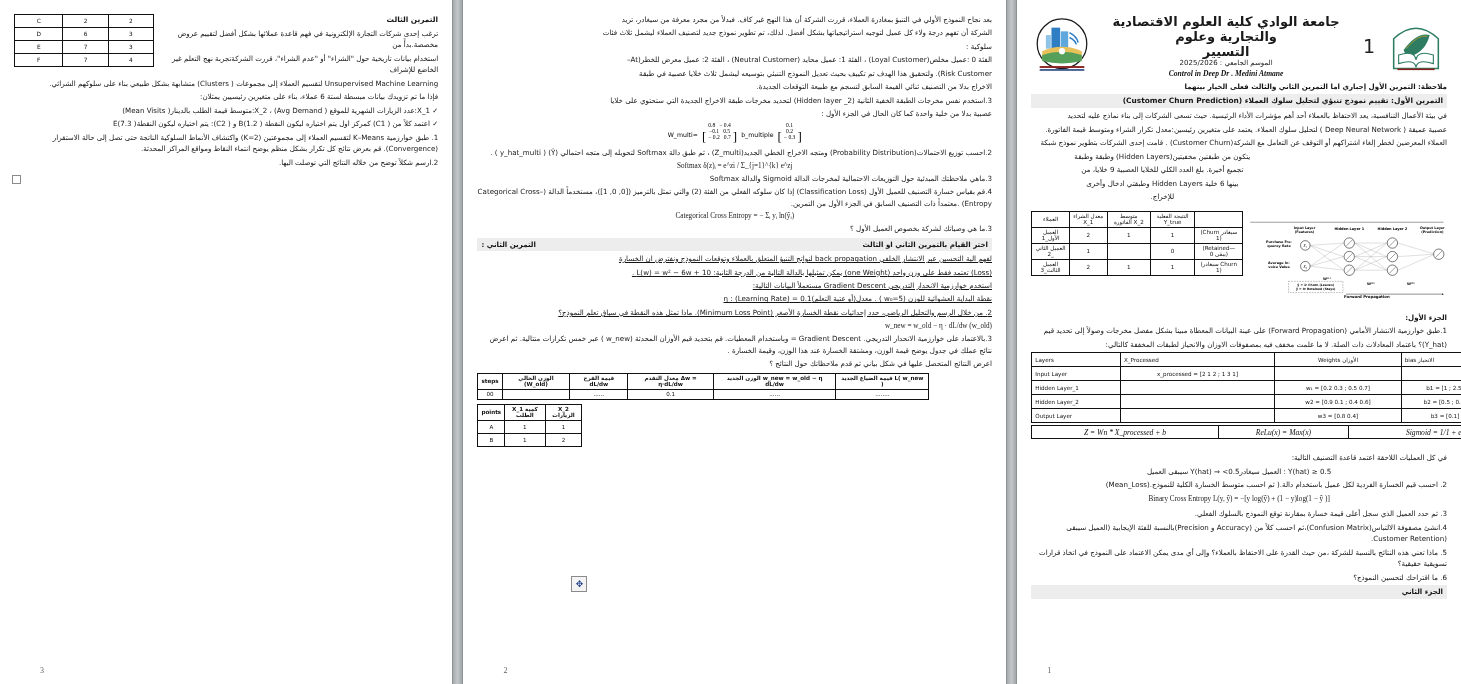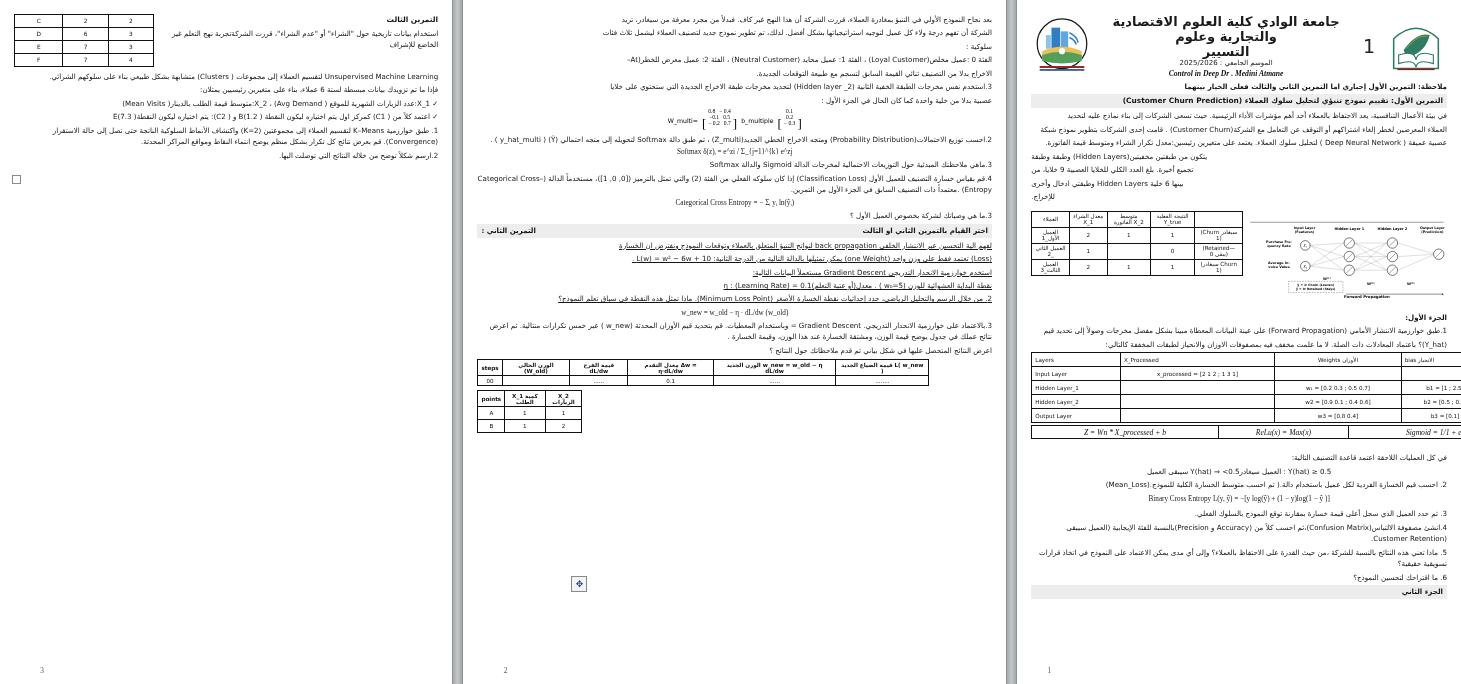--- a/index.html
+++ b/index.html
@@ -107,20 +107,21 @@
         <tr>
           <td>F</td>
           <td>7</td>
           <td>4</td>
         </tr>
       </tbody>
         </table>
 
       <div class="ar rtl">
         <p class="heading">التمرين الثالث</p>
+        <p>ترغب إحدى شركات التجارة الإلكترونية  في فهم قاعدة عملائها بشكل أفضل لتقييم عروض مخصصة.بدأً من</p>
         <p>استخدام بيانات تاريخية حول "الشراء" أو "عدم الشراء"، قررت الشركةتجربة نهج التعلم غير الخاضع للإشراف</p>
       </div>
       <div class="ar rtl" style="clear:both;">
         <p>Unsupervised Machine Learning لتقسيم العملاء إلى مجموعات ( Clusters) متشابهة بشكل طبيعي بناء على سلوكهم الشرائي.</p>
         <p>فإذا ما تم تزويدك بيانات  مبسطة لستة 6 عملاء، بناء على متغيرين رئيسيين يمثلان:</p>
         <p>✓ X_1:عدد الزيارات الشهرية للموقع ( Avg Demand) ، X_2:متوسط قيمة الطلب بالدينار( Mean Visits)</p>
         <p>✓ اعتمد كلاً من ( C1) كمركز اول يتم اختياره ليكون النقطة ( B(1.2 و ( C2): يتم اختياره ليكون النقطة( E(7.3</p>
         <p>1. طبق خوارزمية K–Means لتقسيم العملاء إلى مجموعتين (K=2) واكتشاف الأنماط السلوكية الناتجة حتى تصل إلى حالة الاستقرار (Convergence). قم بعرض نتائج كل تكرار بشكل منظم يوضح انتماء النقاط ومواقع المراكز المحدثة.</p>
         <p>2.ارسم شكلاً توضح من خلاله النتائج التي توصلت اليها.</p>
       </div>
@@ -131,20 +132,21 @@
 
   <div class="gap"></div>
 
   <div class="page p2">
     <div class="inner">
       <div class="ar rtl blk">
         <p>بعد نجاح النموذج الأولي في التنبؤ بمغادرة العملاء، قررت الشركة أن هذا النهج غير كاف. فبدلاً من مجرد معرفة من سيغادر، تريد</p>
         <p>الشركة أن تفهم درجة ولاء كل عميل لتوجيه استراتيجياتها بشكل أفضل. لذلك، تم تطوير نموذج جديد لتصنيف العملاء ليشمل ثلاث فئات</p>
         <p>سلوكية :</p>
         <p>الفئة 0 :عميل مخلص(Loyal Customer) ، الفئة 1: عميل محايد (Neutral Customer) ، الفئة 2: عميل معرض للخطر(At–</p>
+        <p>Risk Customer). ولتحقيق هذا الهدف تم تكييف بحيث تعديل النموذج التنبئي بتوسيعه ليشمل ثلاث خلايا عصبية في طبقة</p>
         <p>الاخراج بدلا من التصنيف ثنائي القيمة السابق لتسجم مع طبيعة التوقعات الجديدة.</p>
         <p>3.استخدم نفس مخرجات الطبقة الخفية الثانية (Hidden layer _2) لتحديد مخرجات طبقة الاخراج الجديدة التي ستحتوي على خلايا</p>
         <p>عصبية بدلا من خلية واحدة كما كان الحال في الجزء الأول :</p>
       </div>
 
       <div class="center ltr" style="margin:2px 0 3px 0;">
         <span style="font-family:'DejaVu Sans',sans-serif;font-size:6.2px;">W_multi=</span>
         <span class="matrix">
           <span class="br">[</span><span style="display:inline-block;">
             <span class="mcell">0.8</span><span class="mcell">− 0.4</span><br>
@@ -179,21 +181,21 @@
       </div>
 
       <div class="ar rtl blk" style="margin-top:2px;text-decoration:underline;">
         <p>لفهم الية التحسين عبر الانتشار الخلفي  back propagation  لنواتج التنبؤ المتعلق بالعملاء وتوقعات النموذج  ونفترض ان الخسارة</p>
         <p>(Loss) تعتمد فقط على وزن واحد (one Weight) يمكن تمثيلها بالدالة التالية من الدرجة الثانية:  L(w) = w² − 6w + 10 .</p>
         <p>استخدم خوارزمية الانحدار التدريجي Gradient Descent مستعملاً البيانات التالية:</p>
         <p>نقطة البداية العشوائية للوزن (w₀=5 )      .  معدل(أو عتبة التعلم)0.1 = η : (Learning Rate)</p>
         <p>2. من خلال الرسم والتحليل الرياضي، حدد إحداثيات نقطة الخسارة الأصغر (Minimum Loss Point). ماذا تمثل هذه النقطة في سياق تعلم النموذج؟</p>
       </div>
 
-      <div class="ar rtl" style="display:flex;align-items:center;gap:5px;justify-content:center;">
+      <div class="ar rtl" style="display:flex;align-items:center;gap:5px;justify-content:flex-start;">
         <span class="mathline" style="margin:0;">w_new = w_old − η · dL/dw (w_old)</span>
       </div>
       <div class="ar rtl blk">
         <p>3.بالاعتماد على خوارزمية الانحدار التدريجي. Gradient Descent =  وباستخدام المعطيات. قم بتحديد قيم الأوزان المحدثة (w_new ) عبر خمس تكرارات متتالية. ثم اعرض نتائج عملك في جدول يوضح قيمة الوزن، ومشتقة الخسارة عند هذا الوزن، وقيمة الخسارة .</p>
         <p>اعرض النتائج المتحصل عليها في شكل بياني ثم قدم ملاحظاتك حول النتائج ؟</p>
       </div>
 
       <table class="grid tbl-steps">
         <tbody>
             <tr>
@@ -270,27 +272,27 @@
           <path d="M34 56 q20 -24 34 -20" stroke="#c9a227" stroke-width="1.2" fill="none"></path>
           <path d="M22 66 q26 -8 28 8 q2 -16 28 -8 l0 14 q-26 -8 -28 6 q-2 -14 -28 -6 z" fill="#fff" stroke="#2e7d62" stroke-width="1.8"></path>
           <rect x="20" y="88" width="60" height="2.5" fill="#8a1f1f"></rect>
         </svg>
       </div>
 
       <div class="ar rtl" style="margin-top:3px;">
         <p class="bold">ملاحظة: التمرين الأول إجباري اما التمرين الثاني والثالث فعلى الخيار بينهما</p>
         <p class="heading shaded">التمرين الأول: تقييم نموذج تنبؤي لتحليل سلوك العملاء (Customer Churn Prediction)</p>
         <p>في بيئة الأعمال التنافسية، يعد الاحتفاظ بالعملاء أحد أهم مؤشرات الأداء الرئيسية. حيث تسعى الشركات إلى بناء نماذج عليه لتحديد</p>
+        <p>عصبية عميقة ( Deep Neural Network ) لتحليل سلوك العملاء. يعتمد على متغيرين رئيسين:معدل تكرار الشراء ومتوسط قيمة الفاتورة.</p>
         <p>العملاء المعرضين لخطر إلغاء اشتراكهم أو التوقف عن التعامل مع الشركة(Customer Churn) . قامت إحدى الشركات بتطوير نموذج شبكة</p>
-        <p>عصبية عميقة ( Deep Neural Network ) لتحليل سلوك العملاء. يعتمد على متغيرين رئيسين:معدل تكرار الشراء ومتوسط قيمة الفاتورة.</p>
       </div>
 
       <div style="display:flex;gap:6px;align-items:flex-start;">
         <div style="flex:0 0 262px;">
-          <div class="ar rtl" style="text-align:left;">
+          <div class="ar rtl" style="text-align:center;">
             <p>يتكون من طبقتين مخفيتين(Hidden Layers) وطبقة وطبقة</p>
             <p>تجميع أخيرة. بلغ العدد الكلي للخلايا العصبية 9 خلايا، من</p>
             <p>بينها 6 خلية   Hidden Layers  وطبقتي ادخال وأخرى</p>
             <p>للإخراج.</p>
           </div>
         </div>
       </div>
 
       <div style="display:flex;gap:4px;align-items:flex-start;margin-top:2px;">
         <table class="grid tbl-students">

